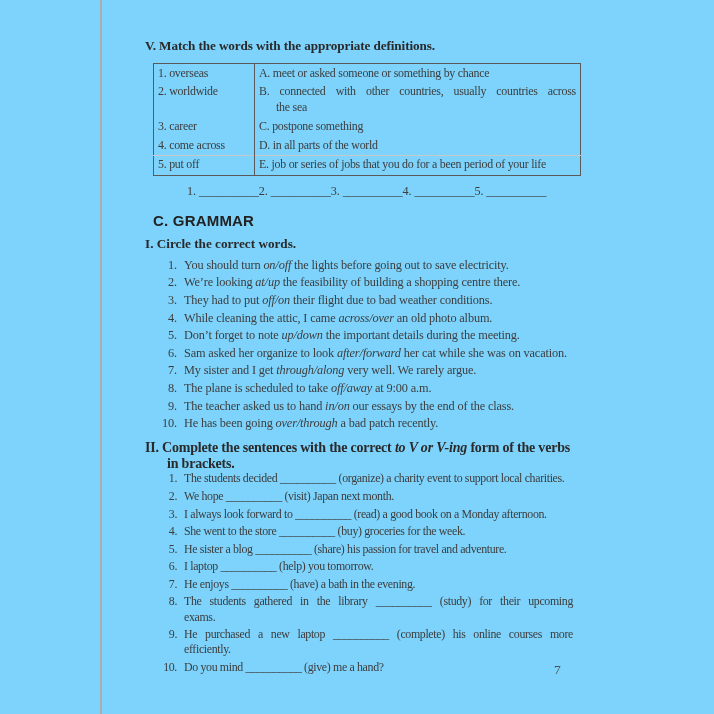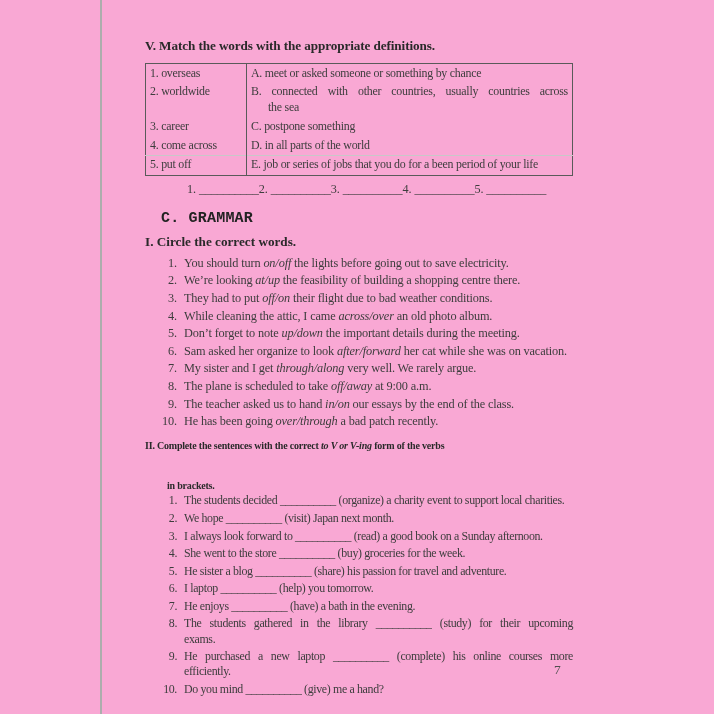--- a/index.html
+++ b/index.html
@@ -1,58 +1,58 @@
 <!DOCTYPE html>
 <html><head>
 <meta charset="utf-8">
 <style>
   html,body{margin:0;padding:0;}
   body{
     width:714px;height:714px;background:#fdfdfd;
     font-family:"Liberation Serif","DejaVu Serif",serif;
     color:#3d3d3d;
   }
-  .page{position:relative;width:714px;height:714px;overflow:hidden;background:#f9a8d4;}
+  .page{position:relative;width:714px;height:714px;overflow:hidden;background:#7dd3fc;}
   .spine{position:absolute;left:100px;top:0;width:1.5px;height:714px;background:#adadad;}
   .content{position:absolute;left:145px;top:38px;width:428px;}
 
   .sec-title{font-weight:bold;font-size:13.2px;color:#2a2a2a;white-space:nowrap;letter-spacing:-0.1px;margin:0 0 9px 0;}
 
   table.match{width:100%;border-collapse:collapse;border:1.4px solid #5a5a5a;
-    font-size:11.9px;letter-spacing:-0.25px;line-height:15.8px;color:#3d3d3d;margin:0;}
+    font-size:11.9px;letter-spacing:-0.25px;line-height:15.8px;color:#3d3d3d;margin:8px;}
   table.match td{vertical-align:top;padding:1.5px 4px;}
   td.word{width:92px;padding-left:16px;}
   td.def{border-left:1.3px solid #5a5a5a;padding-left:10px;}
   tr.last td{border-top:1px solid #c8c8c8;}
   .jline{display:block;text-align:justify;text-align-last:justify;}
   .cont{display:block;padding-left:17px;}
 
   .answers{display:flex;justify-content:space-between;width:338px;margin:6px 0 0 42px;
     font-size:12.2px;letter-spacing:-0.1px;}
   .ans{white-space:nowrap;}
 
-  .grammar-heading{font-family:Liberation Mono, monospace;
-    font-weight:bold;font-size:15px;color:#222;letter-spacing:0.2px;margin:13px 0 0 16px;}
+  .grammar-heading{font-family:Liberation Sans, sans-serif;
+    font-weight:bold;font-size:15px;color:#222;letter-spacing:0.2px;margin:13px 0 0 8px;}
 
   .part-title{font-weight:bold;font-size:13.2px;color:#2a2a2a;margin:7px 0 6px 0;white-space:nowrap;}
 
   ul.qlist{list-style:none;margin:0;padding:0 0 0 13px;}
   ul.qlist li{display:flex;margin-bottom:2.4px;line-height:15.2px;}
   .p1 li{font-size:12.3px;letter-spacing:-0.15px;}
   .p2 li{font-size:11.9px;letter-spacing:-0.35px;line-height:15px;}
   .num{width:19px;flex-shrink:0;text-align:right;margin-right:7px;}
   .txt{flex:1;min-width:0;}
   .plain{white-space:nowrap;display:block;}
   .tline{display:block;text-align:justify;text-align-last:justify;}
   .tcont{display:block;}
   i{font-style:italic;}
 
-  .h2{font-weight:bold;font-size:10px;color:#2a2a2a;letter-spacing:-0.2px;line-height:15.5px;margin:9px 0 0 0;}
+  .h2{font-weight:bold;font-size:14px;color:#2a2a2a;letter-spacing:-0.2px;line-height:15.5px;margin:9px 0 0 0;}
   .h2 .l1{display:block;white-space:nowrap;}
-  .h2 .l2{display:block;padding-left:22px;margin-top:24px;}
+  .h2 .l2{display:block;padding-left:22px;}
   .p2wrap{margin-top:9px;}
 
   .page-number{position:absolute;left:554px;top:662px;font-size:13.5px;color:#4f4f4f;}
 </style>
 </head>
 <body>
 
 <div class="page">
   <div class="spine"></div>
 
@@ -177,21 +177,21 @@
         </li>
       <li>
           <span class="num">2.</span>
           <span class="txt">
             <span class="plain">We hope __________ (visit) Japan next month.</span>
           </span>
         </li>
       <li>
           <span class="num">3.</span>
           <span class="txt">
-            <span class="plain">I always look forward to __________ (read) a good book on a Sunday afternoon.</span>
+            <span class="plain">I always look forward to __________ (read) a good book on a Monday afternoon.</span>
           </span>
         </li>
       <li>
           <span class="num">4.</span>
           <span class="txt">
             <span class="plain">She went to the store __________ (buy) groceries for the week.</span>
           </span>
         </li>
       <li>
           <span class="num">5.</span>

